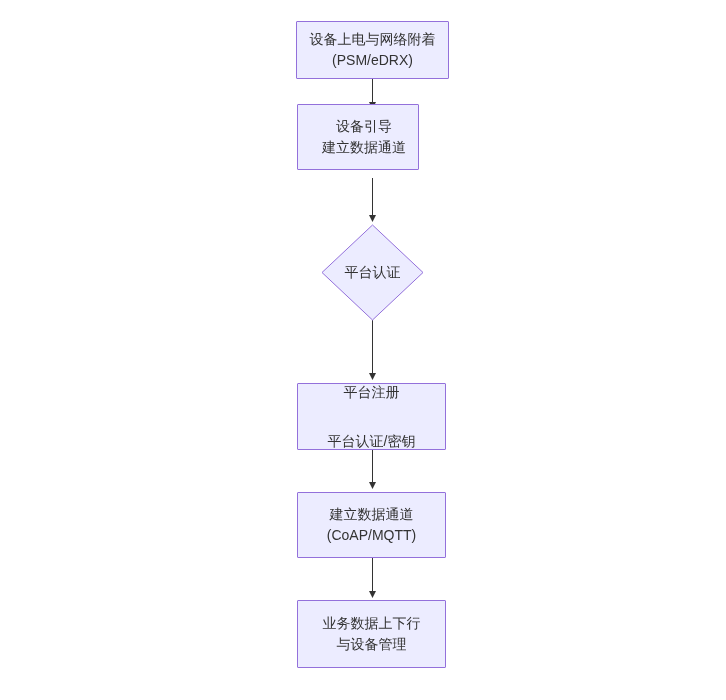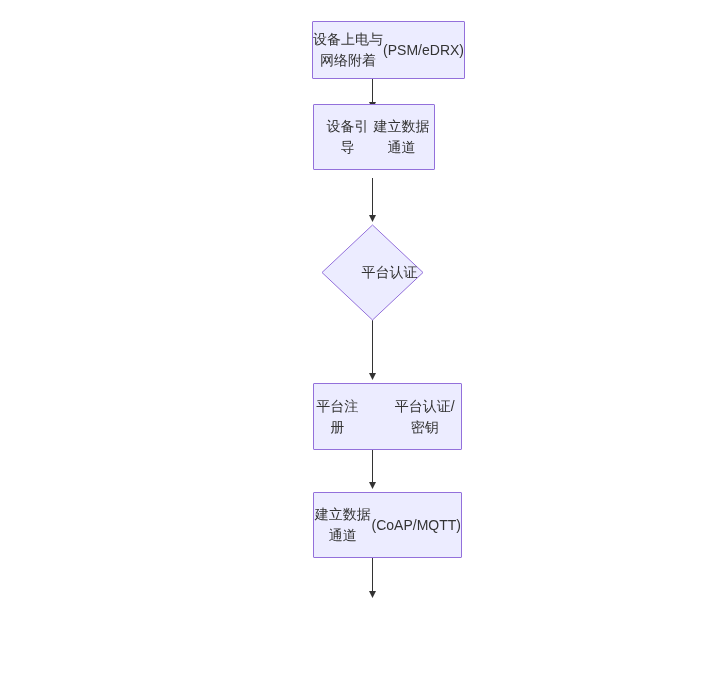--- a/index.html
+++ b/index.html
@@ -27,35 +27,34 @@
     stroke-width: 1;
   }
   marker path { fill: var(--arrow, #333333); }
   .node {
     position: absolute;
     box-sizing: border-box;
     background: var(--node-fill, #ECECFF);
     border: 1.5px solid var(--node-border, #9370DB);
     color: var(--text, #333333);
     display: flex;
+    flex-direction: column;
     align-items: center;
     justify-content: center;
     text-align: center;
     font-size: 14px;
     line-height: 21px;
     border-radius: 1px;
-    margin-left: 16px;
   }
   .diamond-text {
     position: absolute;
     transform: translate(-50%, -50%);
     color: var(--text, #333333);
     font-size: 14px;
     white-space: nowrap;
-    margin-left: 17px;
   }
   .edge-label {
     position: absolute;
     transform: translateX(-50%);
     background: var(--edge-label-bg, #e8e8e8);
     color: var(--text, #333333);
     font-size: 14px;
     line-height: 19px;
     padding: 0 2px;
     white-space: nowrap;
@@ -100,14 +99,18 @@
   <div class="node" style="left:297px; top:383px; width:149px; height:67px;gap:28px;">
     <div>平台注册</div>
     <div>平台认证/密钥</div>
   </div>
 
   <div class="node" style="left:297px; top:492px; width:149px; height:66px;align-items:center;">
     <div>建立数据通道</div>
     <div>(CoAP/MQTT)</div>
   </div>
 
+  <div class="node" style="left:297px; top:600px; width:149px; height:68px;">
+    <div>业务数据上下行</div>
+    <div>与设备管理</div>
+  </div>
 
 </div>
 
 </body></html>

